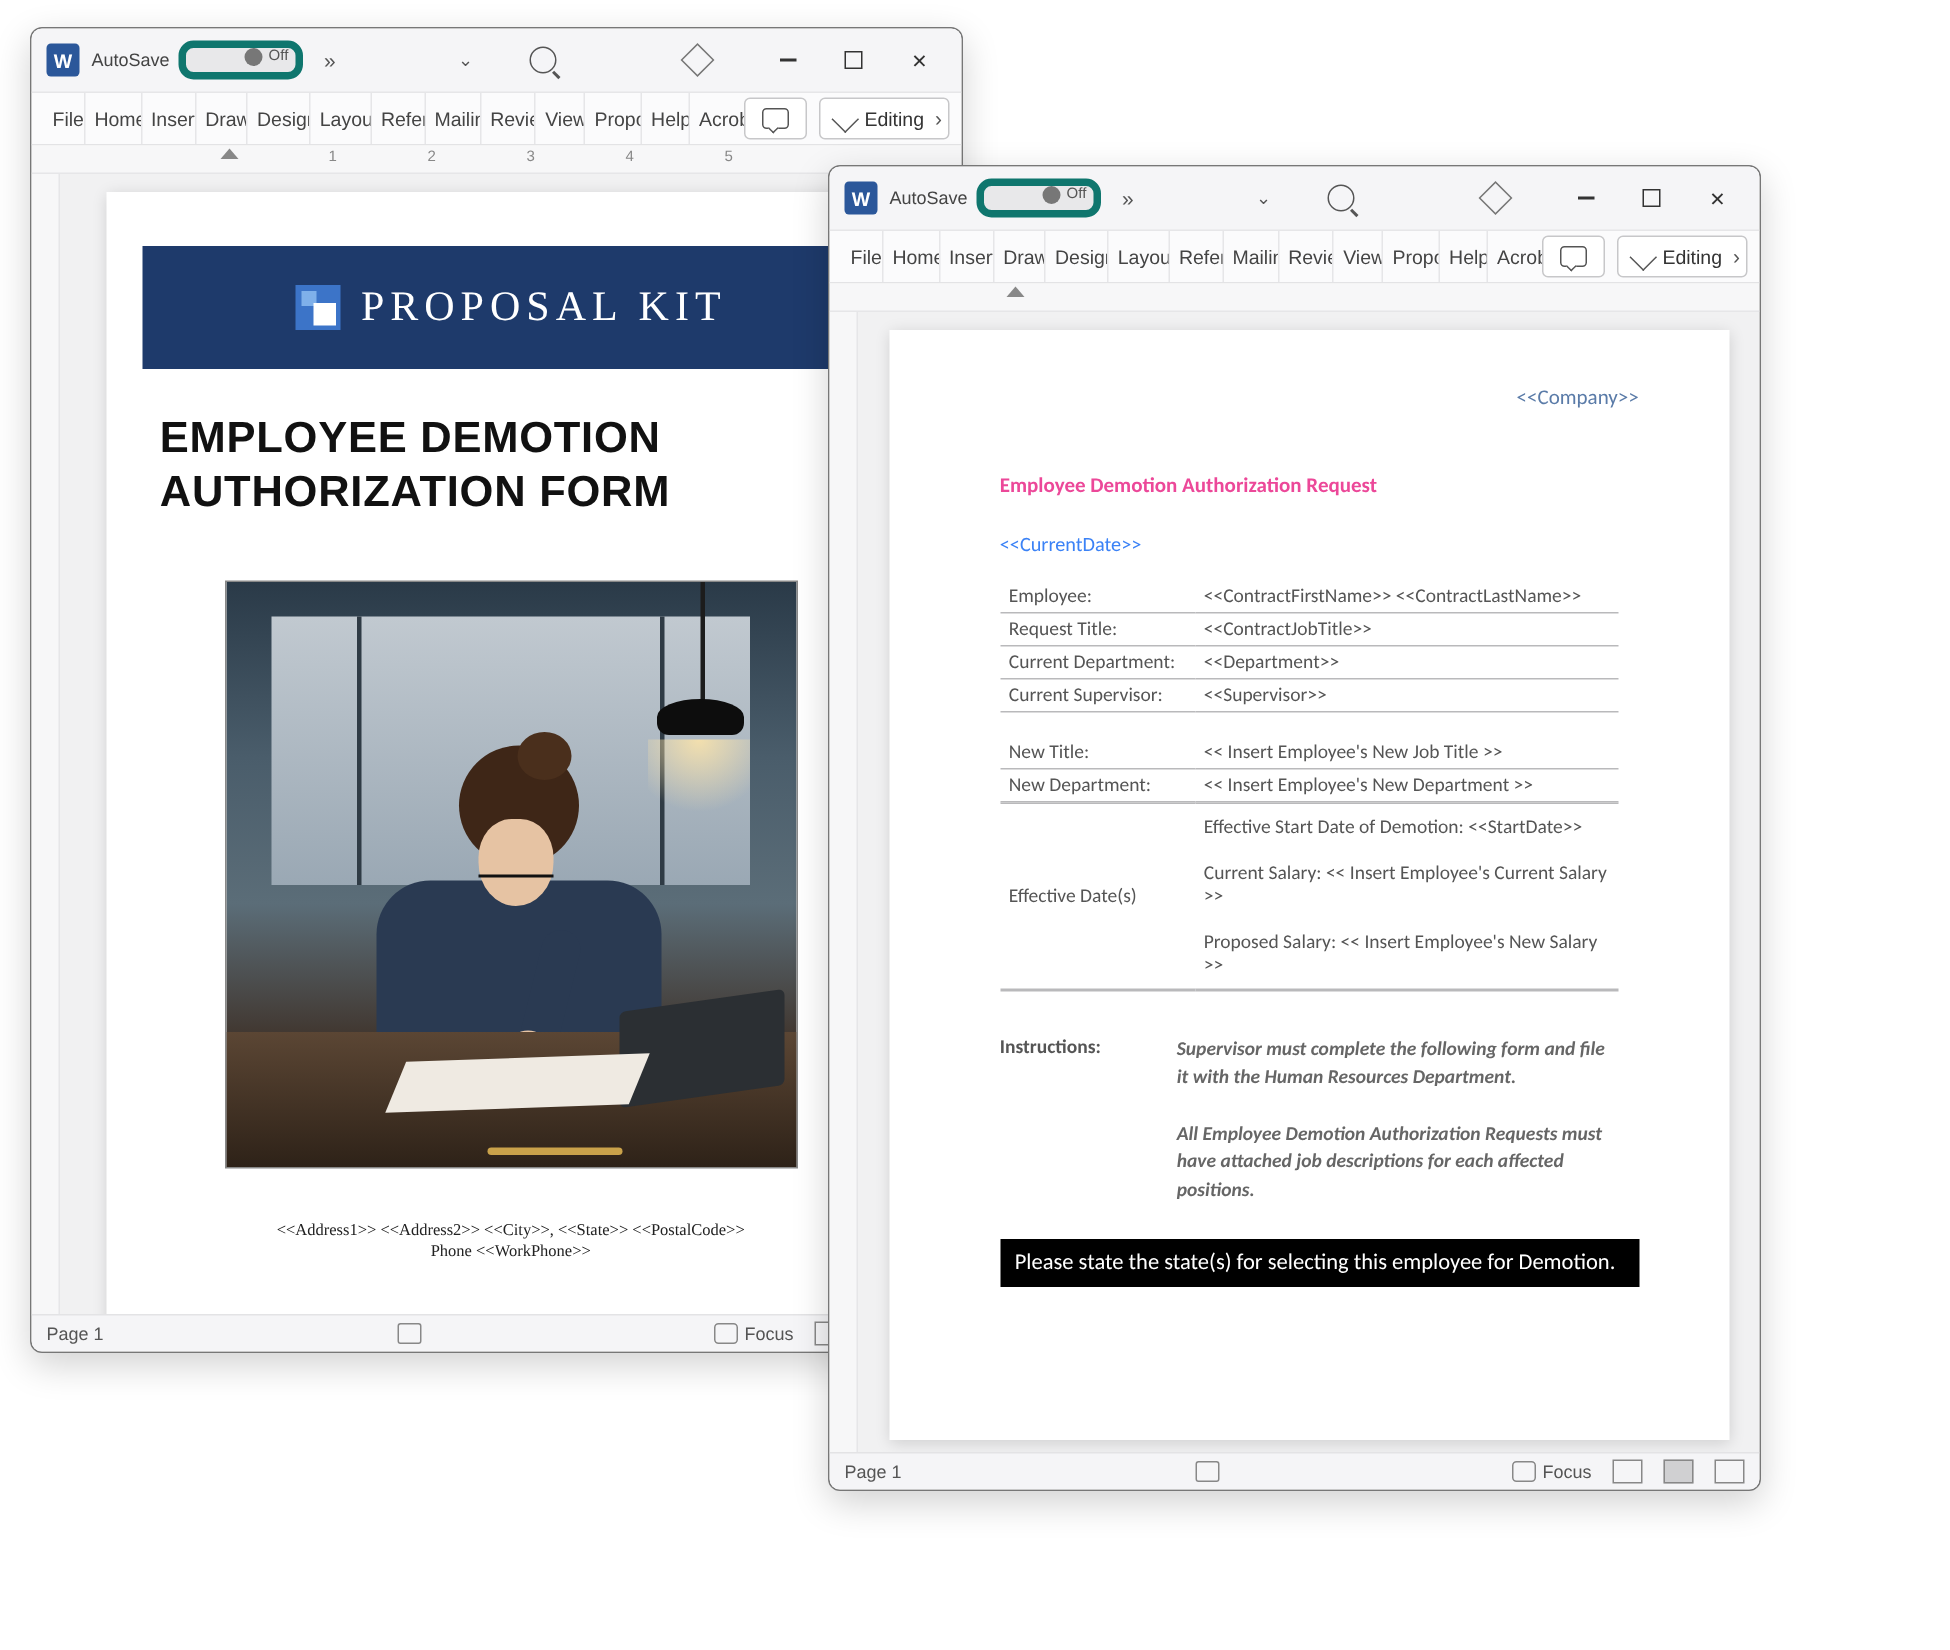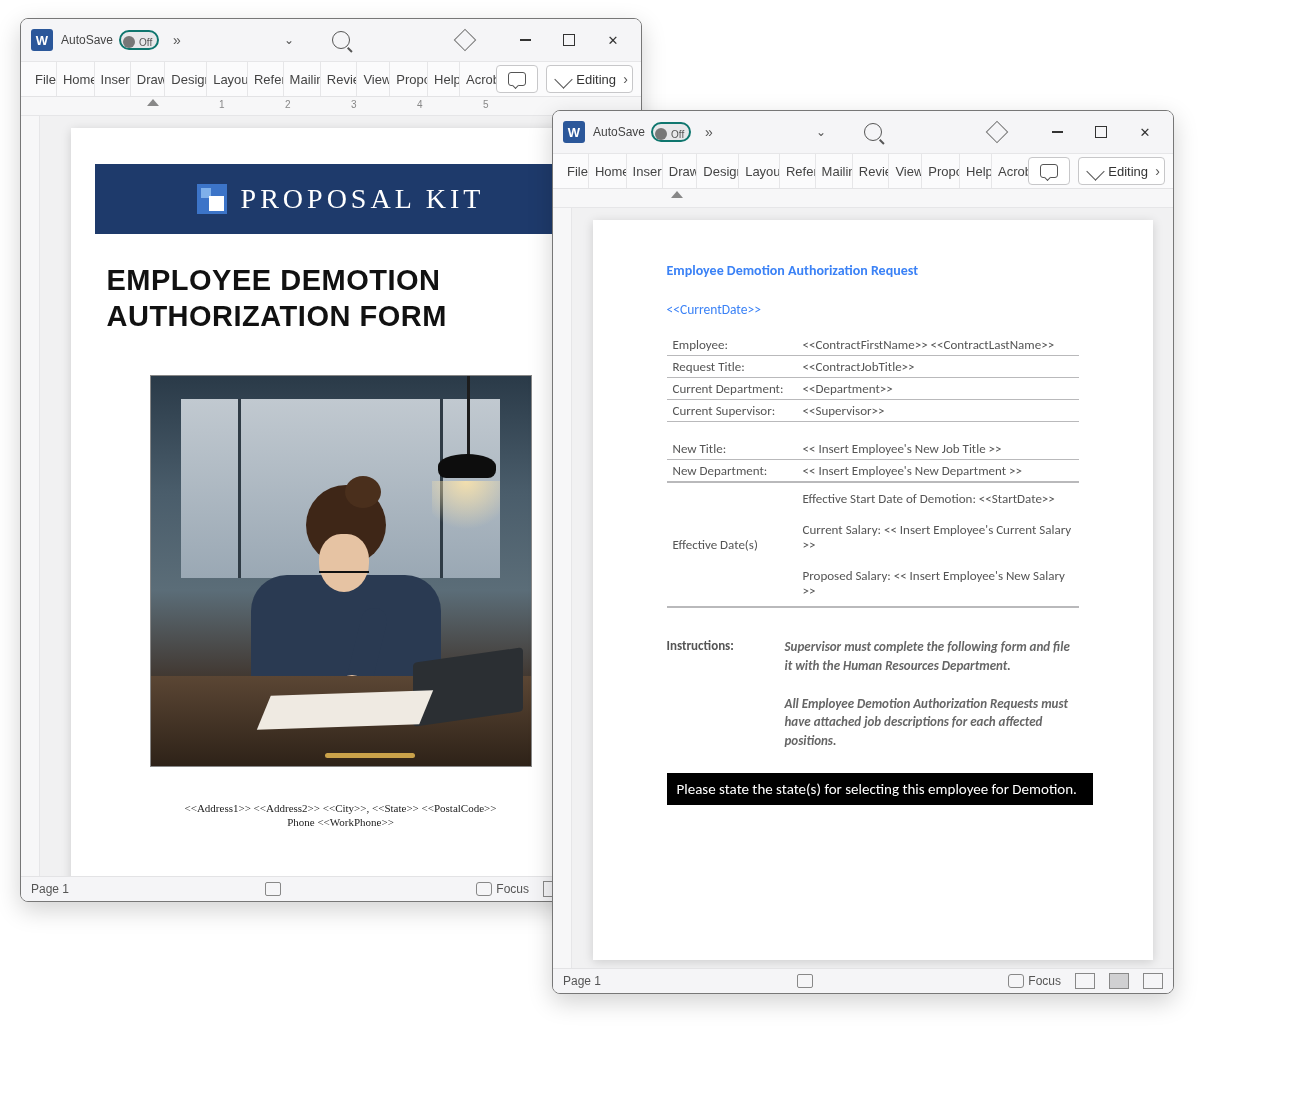--- a/index.html
+++ b/index.html
@@ -3,21 +3,21 @@
 <meta charset="utf-8">
 <style>
   html,body{margin:0;padding:0;background:#fff;font-family:"Segoe UI",Arial,sans-serif;font-size:13px;color:#333;}
   .stage{position:relative;width:1300px;height:1100px;}
 
   
   .win{position:absolute;background:#fff;border:1px solid #777;border-radius:8px;box-shadow:0 8px 24px rgba(0,0,0,.18);overflow:hidden;display:flex;flex-direction:column;}
   .titlebar{height:42px;background:#f5f5f7;display:flex;align-items:center;padding:0 6px 0 10px;gap:8px;border-bottom:1px solid #e6e6e8;}
   .word-icon{width:22px;height:22px;background:#2b579a;border-radius:3px;position:relative;color:#fff;font-weight:700;font-size:13px;display:flex;align-items:center;justify-content:center;}
   .autosave{display:flex;align-items:center;gap:6px;font-size:12px;color:#444;}
-  .toggle{width:36px;height:16px;border:2px solid #0f766e;border-radius:10px;background:#e8e8ea;position:relative;display:flex;align-items:flex-end;}
+  .toggle{width:36px;height:16px;border:5px solid #0f766e;border-radius:10px;background:#e8e8ea;position:relative;display:flex;align-items:flex-start;padding-left:37px;}
   .toggle .knob{width:12px;height:12px;border-radius:50%;background:#777;margin-left:2px;}
   .toggle .lbl{font-size:10px;color:#555;margin-left:4px;}
   .more{font-size:14px;color:#555;padding:0 6px;cursor:pointer;}
   .qat-spacer{flex:1;}
   .caret{font-size:12px;color:#555;padding:0 10px;cursor:pointer;}
   .search-ico{width:16px;height:16px;border:1.5px solid #555;border-radius:50%;position:relative;margin:0 20px;cursor:pointer;}
   .search-ico::after{content:"";position:absolute;width:6px;height:1.5px;background:#555;bottom:-2px;right:-4px;transform:rotate(45deg);}
   .diamond{width:14px;height:14px;border:1.2px solid #777;transform:rotate(45deg);margin-right:22px;cursor:pointer;}
   .winbtns{display:flex;}
   .winbtn{width:44px;height:42px;display:flex;align-items:center;justify-content:center;color:#333;font-size:13px;cursor:pointer;}
@@ -45,21 +45,21 @@
   .page{background:#fff;box-shadow:0 2px 10px rgba(0,0,0,.15);position:relative;}
 
   .statusbar{height:24px;background:#f5f5f7;border-top:1px solid #e3e3e5;display:flex;align-items:center;padding:0 10px;font-size:12px;color:#555;gap:14px;}
   .statusbar .sp{flex:1;}
   .sb-ico{width:18px;height:14px;border:1px solid #888;border-radius:2px;cursor:pointer;}
   .sb-ico.small{width:14px;height:12px;}
   .view-ico{width:18px;height:14px;border:1px solid #888;cursor:pointer;display:inline-flex;}
   .view-ico.active{background:#d0d0d2;}
 
   
-  .banner{background:#1e3a6b;color:#fff;height:70px;display:flex;align-items:center;justify-content:center;gap:14px;letter-spacing:4px;font-family:Georgia,serif;font-weight:400;font-size:28px;}
+  .banner{background:#1e3a6b;color:#fff;height:82px;display:flex;align-items:center;justify-content:center;gap:14px;letter-spacing:4px;font-family:Georgia,serif;font-weight:400;font-size:28px;}
   .banner .logo{width:30px;height:30px;background:#3c74c8;position:relative;}
   .banner .logo::before{content:"";position:absolute;left:4px;top:4px;width:10px;height:10px;background:#7fb0ea;}
   .banner .logo::after{content:"";position:absolute;right:3px;bottom:3px;width:15px;height:15px;background:#fff;}
   .doc-title{margin:28px 30px 10px 36px;font-weight:900;font-size:29px;line-height:1.25;letter-spacing:.5px;color:#111;font-family:Arial,sans-serif;}
   .illus{margin:40px auto 0;width:380px;height:390px;background:linear-gradient(180deg,#2a3a48 0%,#4a5d6b 30%,#5b6d78 55%,#3e3128 80%,#2a1f18 100%);position:relative;overflow:hidden;border:1px solid #888;}
   .illus .window{position:absolute;left:8%;top:6%;width:84%;height:46%;background:linear-gradient(180deg,#c1c9d0,#9aa8b4);}
   .illus .window::before{content:"";position:absolute;left:18%;top:0;width:3px;height:100%;background:#2f3b45;}
   .illus .window::after{content:"";position:absolute;right:18%;top:0;width:3px;height:100%;background:#2f3b45;}
   .illus .lamp{position:absolute;right:16%;top:0;width:3px;height:22%;background:#1c1c1c;}
   .illus .lampshade{position:absolute;right:9%;top:20%;width:58px;height:24px;background:#0d0d0d;border-radius:50% 50% 8px 8px;}
@@ -74,21 +74,21 @@
   .illus .hand{position:absolute;left:50%;top:84%;width:24px;height:18px;background:#e6c3a3;border-radius:50%;}
   .illus .desk{position:absolute;left:0;bottom:0;width:100%;height:23%;background:linear-gradient(180deg,#5b4634,#2e2218);}
   .illus .paper{position:absolute;left:30%;bottom:10%;width:160px;height:34px;background:#efeae2;transform:skewX(-24deg) rotate(-2deg);}
   .illus .laptop{position:absolute;right:2%;bottom:12%;width:110px;height:64px;background:#2b2f33;transform:skewY(-8deg);border-radius:4px;}
   .illus .penobj{position:absolute;left:46%;bottom:2%;width:90px;height:5px;background:#caa24a;border-radius:3px;}
   .addrblock{margin-top:34px;text-align:center;font-family:'Times New Roman',serif;font-size:11px;color:#222;line-height:1.35;}
 
   
   .p2{font-family:Calibri,Arial,sans-serif;color:#444;}
   .company{text-align:right;margin:36px 60px 0 0;color:#5a7ba8;font-size:14px;}
-  .h2{color:#3b82f6;font-weight:600;font-size:14px;margin:42px 0 4px 74px;}
+  .h2{color:#ec4899;font-weight:600;font-size:14px;margin:42px 0 4px 74px;}
   .curdate{margin:22px 4px 0 74px;font-size:13.5px;color:#3b82f6;}
   .tbl{margin:16px 74px 0 74px;border-collapse:collapse;width:calc(100% - 148px);font-size:13px;color:#555;}
   .tbl td{border-bottom:1px solid #b9b9bb;padding:3px 6px;vertical-align:middle;margin-top:44px;}
   .tbl .lab{width:118px;}
   .tbl .spacer td{border:none;height:10px;}
   .eff td{border:none;padding:8px 6px;}
   .eff .lab{vertical-align:middle;}
   .effgroup{border-top:1px solid #b9b9bb;border-bottom:2px solid #b9b9bb;}
   .instruc{margin:30px 74px 0 74px;display:flex;gap:28px;font-size:13px;}
   .instruc .lab{font-weight:700;color:#555;width:90px;flex-shrink:0;}
@@ -278,20 +278,21 @@
 
   <div class="ruler">
     <div class="marker" style="left:118px"></div>
   </div>
 
   <div class="docwrap">
     <div class="vruler"></div>
     <div class="docarea">
       <div class="page p2" style="width:560px;height:740px;">
 
+        <div class="company">&lt;&lt;Company&gt;&gt;</div>
         <div class="h2">Employee Demotion Authorization Request</div>
         <div class="curdate">&lt;&lt;CurrentDate&gt;&gt;</div>
 
         <table class="tbl">
           <tbody>
                 <tr>
                   <td class="lab">Employee:</td>
                   <td>&lt;&lt;ContractFirstName&gt;&gt; &lt;&lt;ContractLastName&gt;&gt;</td>
                 </tr>
           <tr>

